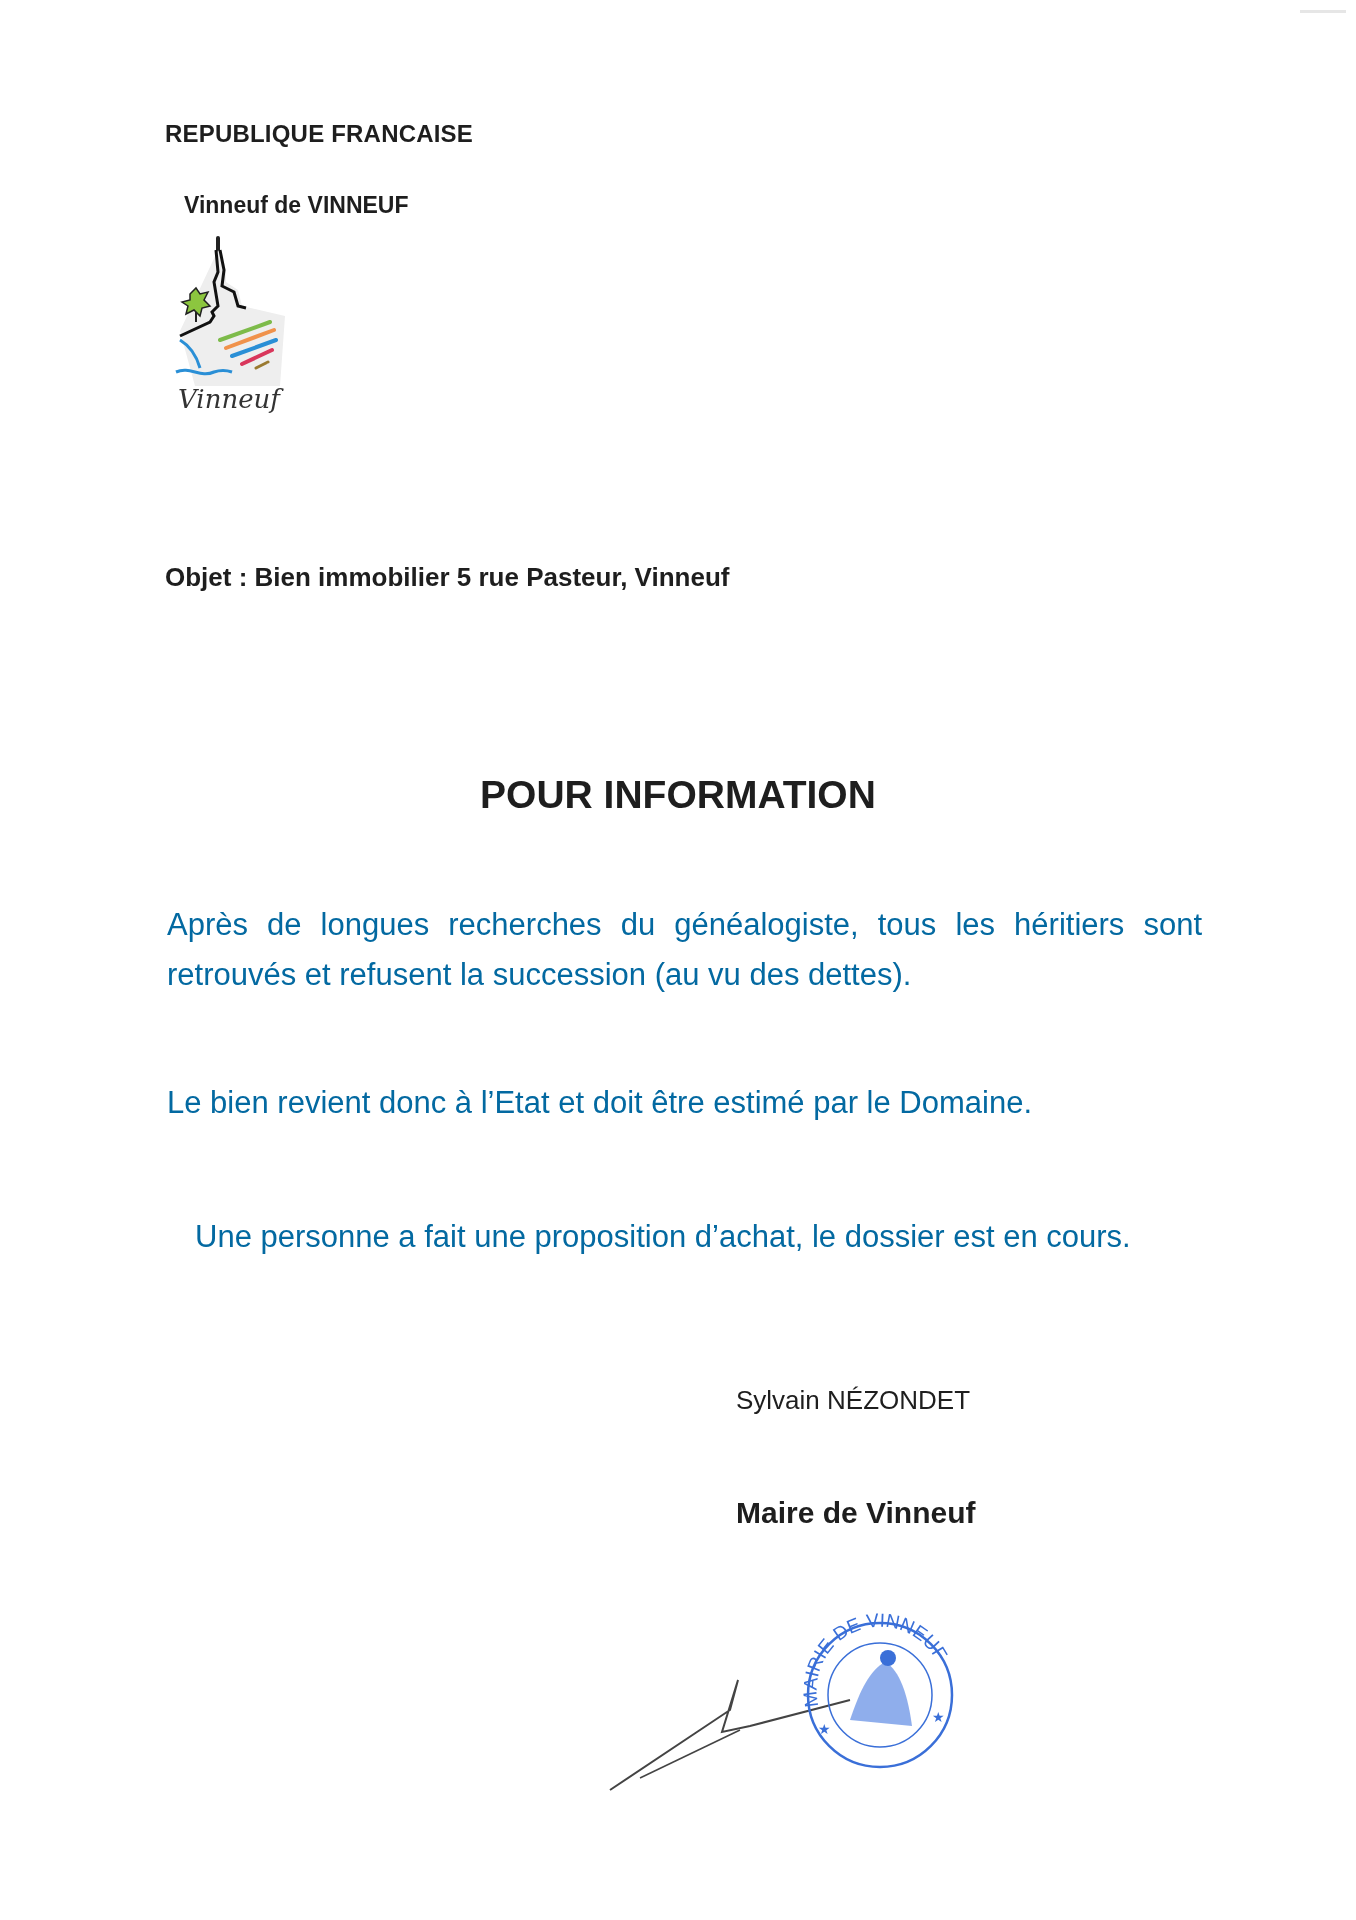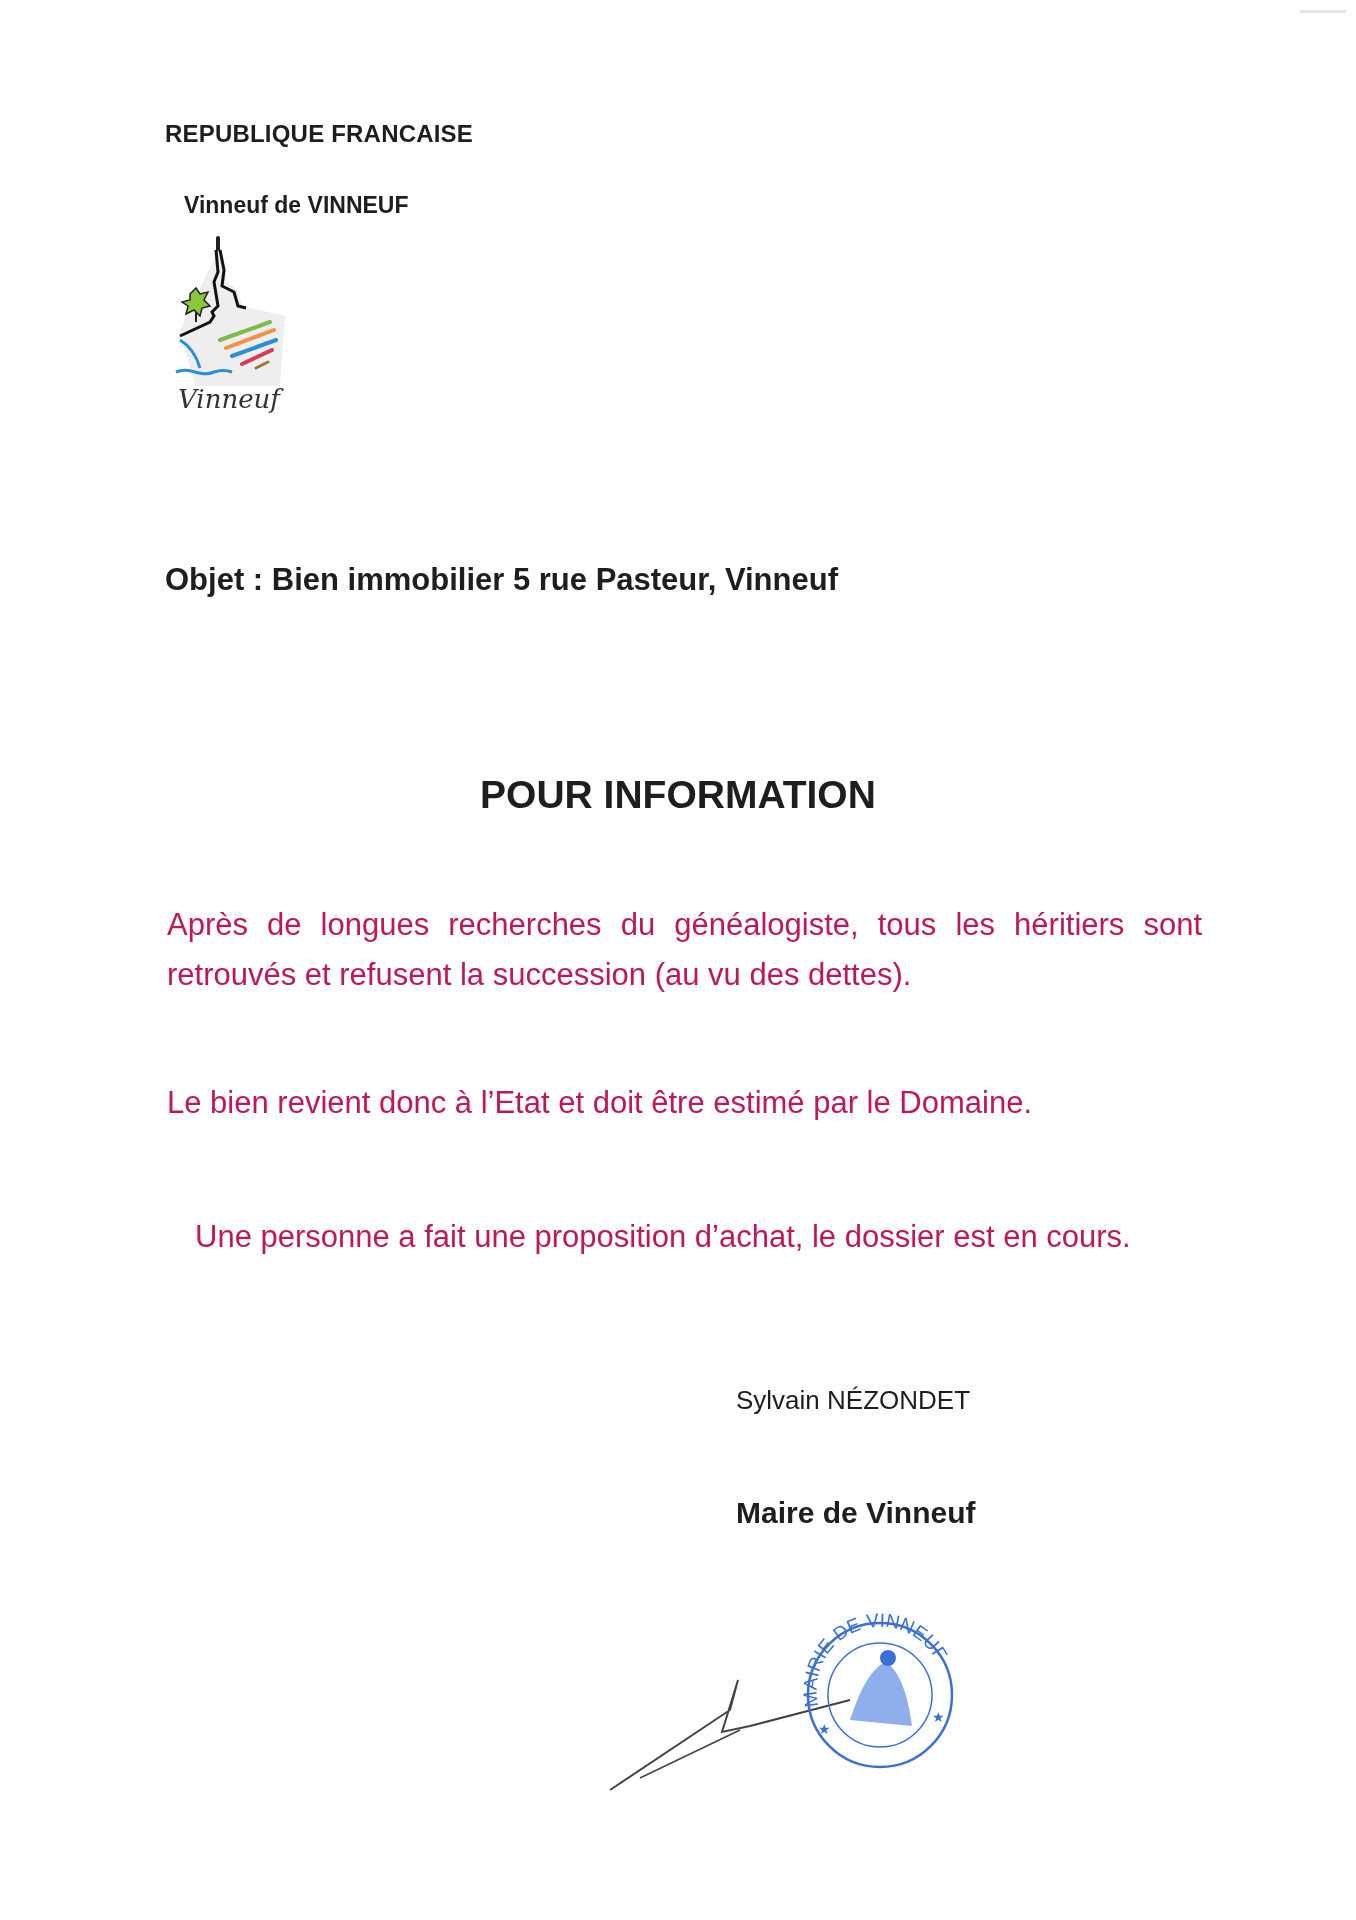--- a/index.html
+++ b/index.html
@@ -2,23 +2,23 @@
 <html><head>
 <meta charset="utf-8">
 <style>
   html, body { margin: 0; padding: 0; background: #ffffff; }
   body { width: 1356px; height: 1920px; position: relative; overflow: hidden;
          font-family: "Liberation Sans", sans-serif; color: #1e1e1e; }
   .abs { position: absolute; }
   .hdr-title { left: 165px; top: 120px; font-size: 24px; font-weight: bold; letter-spacing: 0.2px; }
   .hdr-commune { left: 184px; top: 192px; font-size: 23px; font-weight: bold; }
   .logo { left: 170px; top: 236px; width: 120px; height: 180px; }
-  .subject { left: 165px; top: 562px; font-size: 31px; font-weight: bold; }
+  .subject { left: 165px; top: 562px; font-size: 26px; font-weight: bold; }
   .heading { left: 0; width: 1356px; top: 773px; text-align: center; font-size: 39px; font-weight: bold; box-sizing: border-box; }
-  .para { left: 167px; width: 1035px; font-size: 31px; line-height: 50px; color: #be185d; }
+  .para { left: 167px; width: 1035px; font-size: 31px; line-height: 50px; color: #0369a1; }
   .justify { text-align: justify; text-align-last: left; }
   .p1 { top: 900px; }
   .p2 { top: 1078px; }
   .p3 { top: 1212px; margin-left: 28px; }
   .sig-name { left: 736px; top: 1385px; font-size: 26px; font-weight: normal; }
   .sig-title { left: 736px; top: 1496px; font-size: 30px; font-weight: bold; }
   .signature { left: 600px; top: 1600px; width: 380px; height: 210px; }
   .stamp { left: 790px; top: 1600px; width: 180px; height: 180px; }
   .scan-mark { left: 1300px; top: 10px; width: 46px; height: 3px; background: #e6e6e6; }
 </style>

